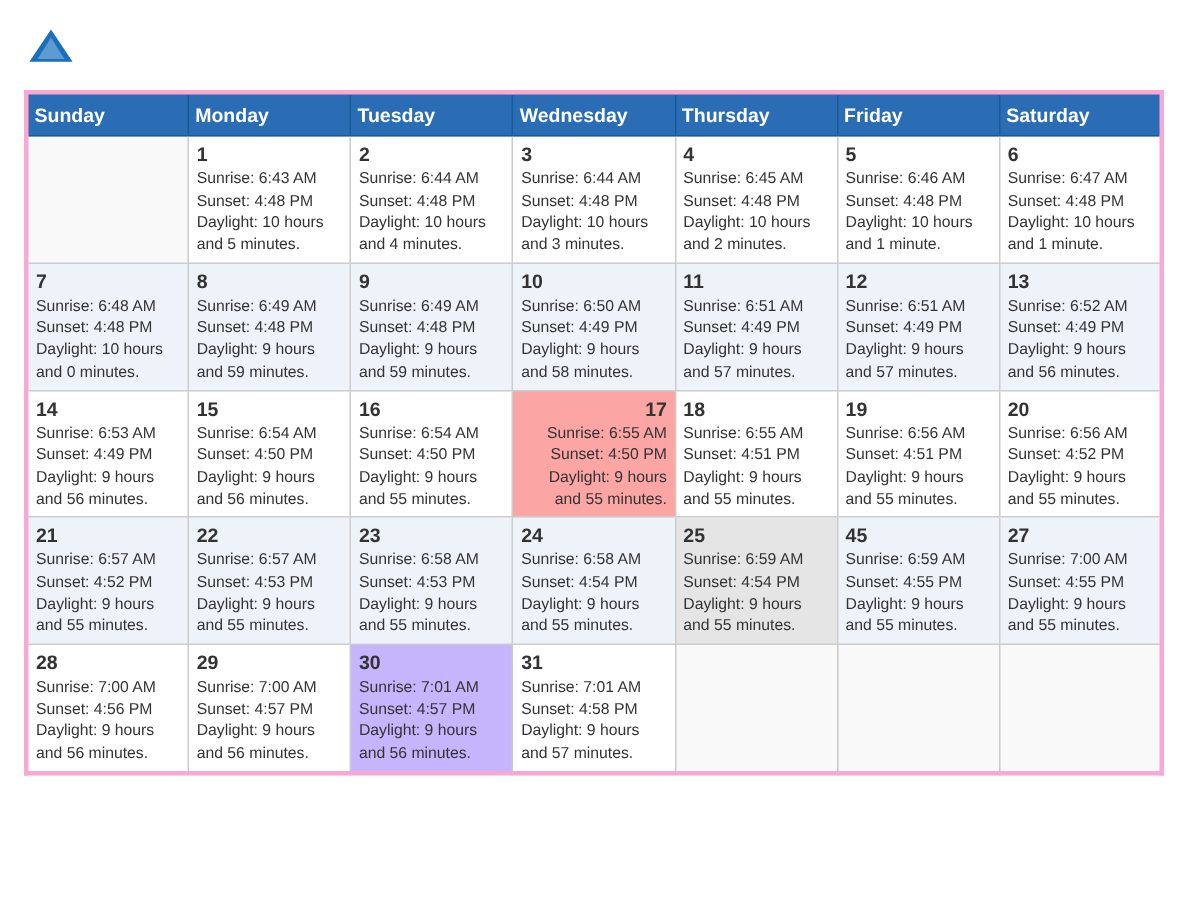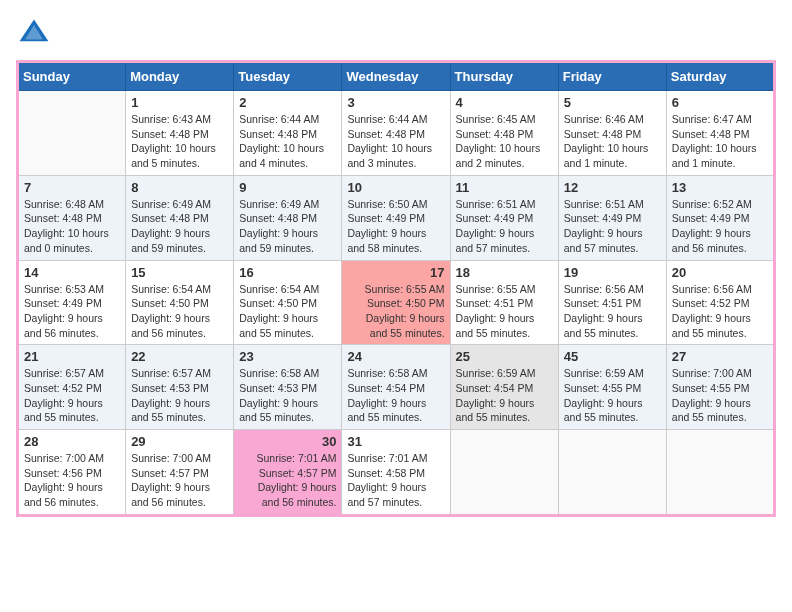--- a/index.html
+++ b/index.html
@@ -243,21 +243,21 @@
       </tr>
       <tr class="row-odd">
         <td style="background: rgb(255, 255, 255);">
           <span class="day-number">28</span>
           <div class="day-info">Sunrise: 7:00 AM<br>Sunset: 4:56 PM<br>Daylight: 9 hours and 56 minutes.</div>
         </td>
         <td style="background: rgb(255, 255, 255);">
           <span class="day-number">29</span>
           <div class="day-info">Sunrise: 7:00 AM<br>Sunset: 4:57 PM<br>Daylight: 9 hours and 56 minutes.</div>
         </td>
-        <td style="background: #f9a8d4; text-align: right;">
+        <td style="background: #c4b5fd;">
           <span class="day-number">30</span>
           <div class="day-info">Sunrise: 7:01 AM<br>Sunset: 4:57 PM<br>Daylight: 9 hours and 56 minutes.</div>
         </td>
         <td style="background: rgb(255, 255, 255);">
           <span class="day-number">31</span>
           <div class="day-info">Sunrise: 7:01 AM<br>Sunset: 4:58 PM<br>Daylight: 9 hours and 57 minutes.</div>
         </td>
         <td class="empty-cell" style="background: rgb(245, 245, 245);"></td>
         <td class="empty-cell" style="background: rgb(245, 245, 245);"></td>
         <td class="empty-cell" style="background: rgb(245, 245, 245);"></td>

